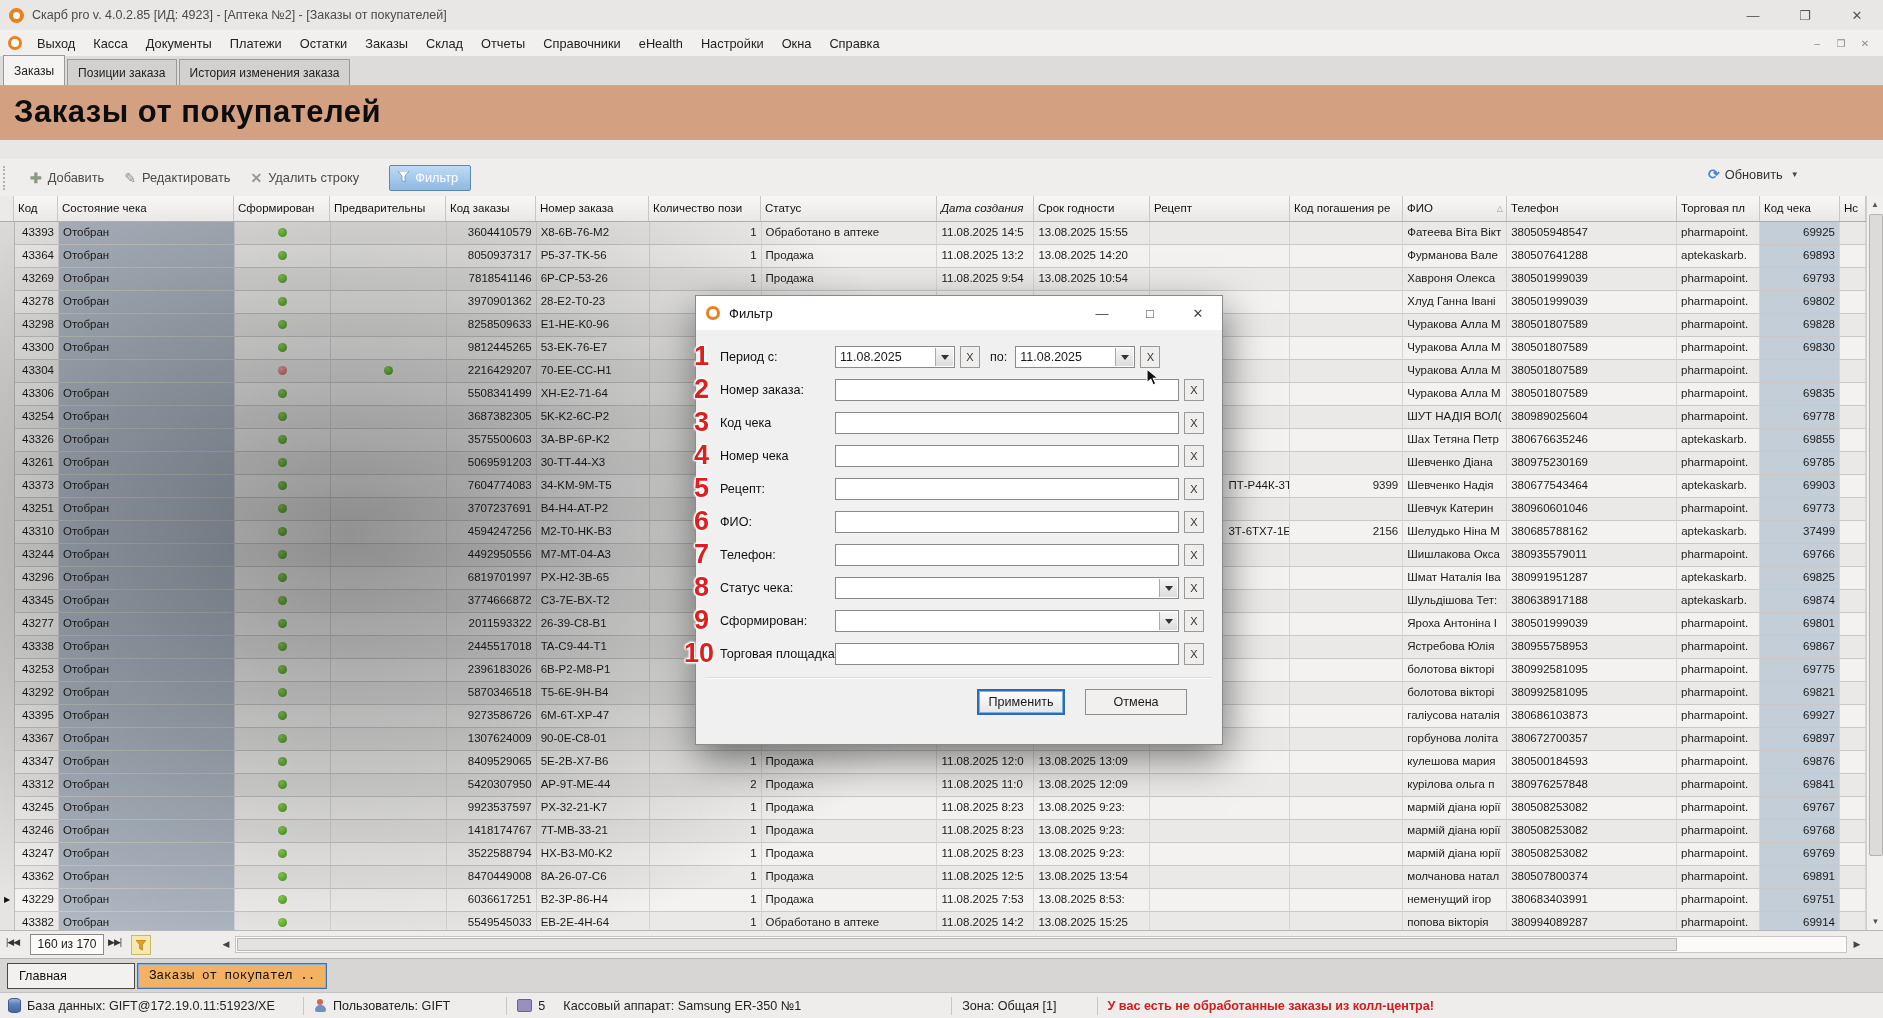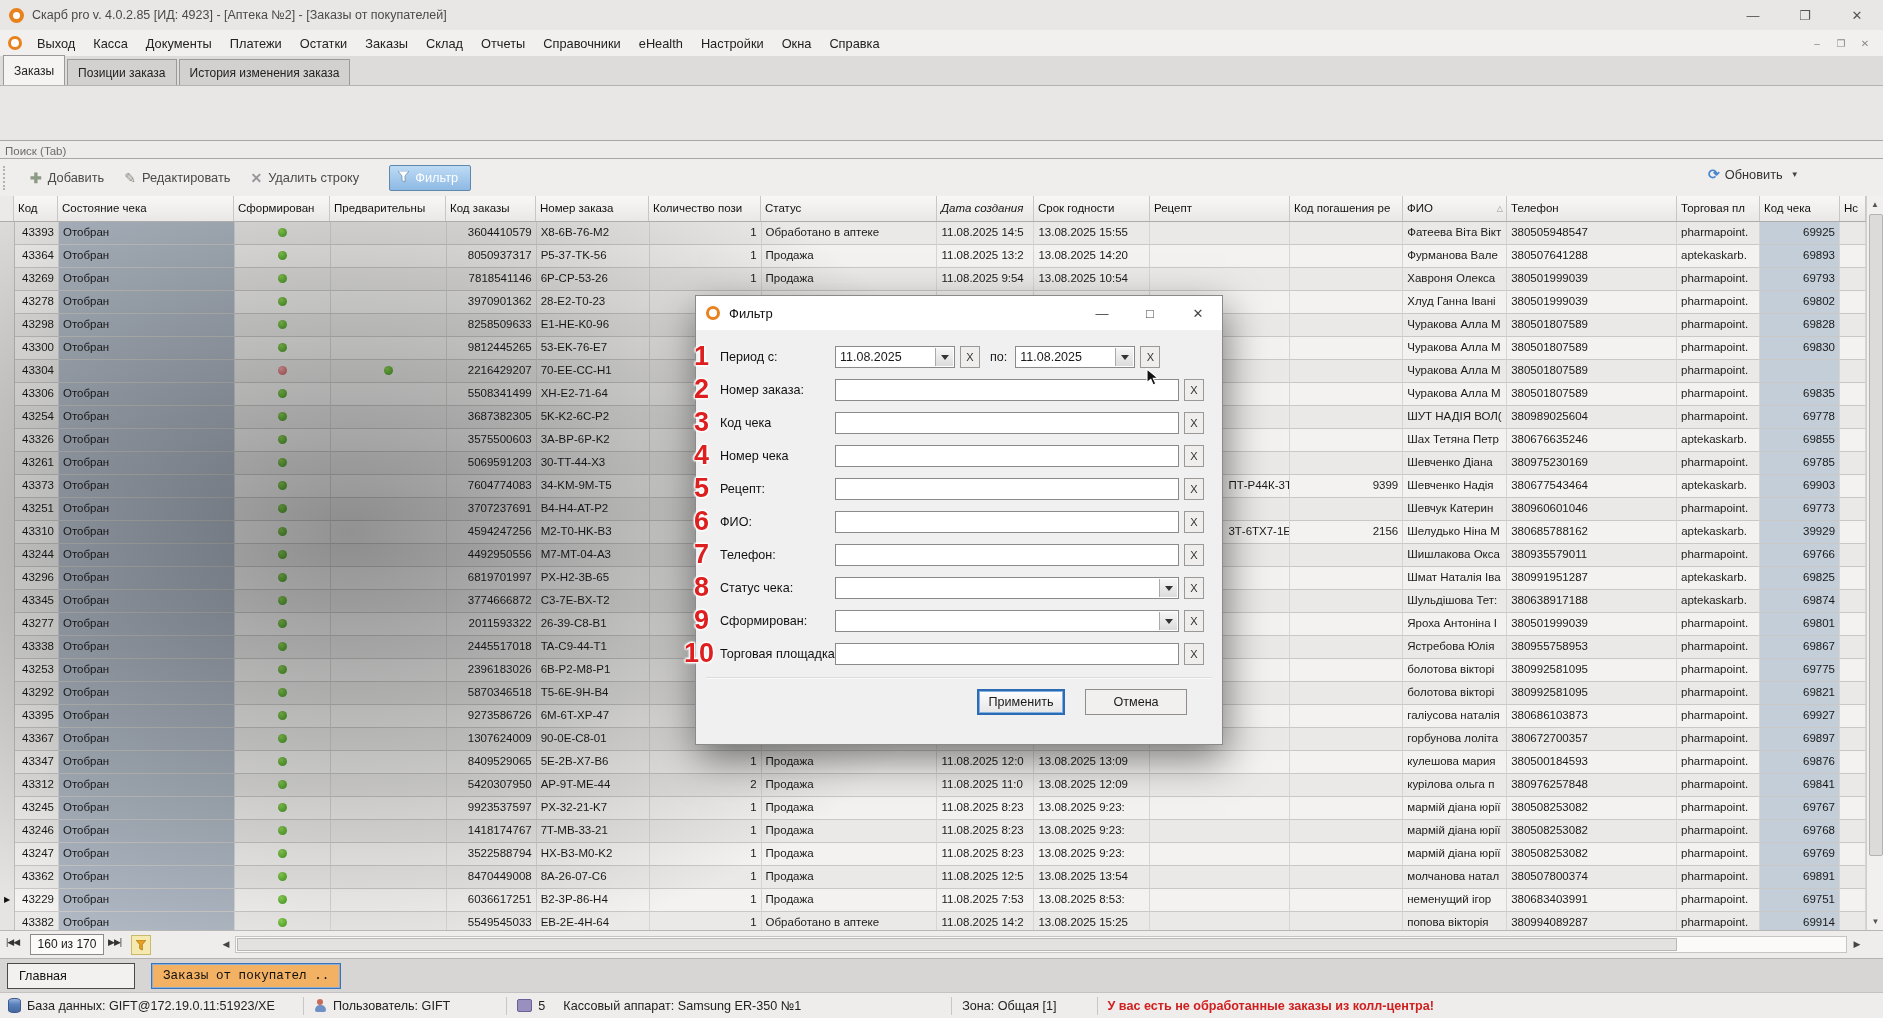--- a/index.html
+++ b/index.html
@@ -95,21 +95,21 @@
   .pagerrow{left:0;top:930px;width:1883px;height:28px;background:#efedeb;border-top:1px solid #b9b7b5;box-sizing:border-box;z-index:6;}
   .nav-first{position:absolute;left:6px;top:6px;font-size:9px;color:#333;letter-spacing:-1px;}
   .pager-box{position:absolute;left:30px;top:3px;width:72px;height:19px;background:#fbfaf9;border:1px solid #8a8a8a;font-size:12px;text-align:center;line-height:19px;}
   .nav-last{position:absolute;left:108px;top:6px;font-size:9px;color:#333;letter-spacing:-1px;}
   .nav-funnel{position:absolute;left:131px;top:4px;width:18px;height:18px;background:#f6e9b0;border:1px solid #c9b96a;display:flex;align-items:center;justify-content:center;}
   .hsb-arr{position:absolute;top:5px;width:16px;height:17px;background:#efedeb;font-size:9px;color:#444;text-align:center;line-height:17px;}
   .hsb-track{position:absolute;left:235px;top:5px;width:1612px;height:17px;background:#fbfaf9;border:1px solid #c6c5c3;box-sizing:border-box;}
   .hsb-thumb{position:absolute;left:1px;top:1px;width:1440px;height:13px;background:#e4e2e0;border:1px solid #bab8b6;box-sizing:border-box;}
   
   .wtabs{left:0;top:958px;width:1883px;height:34px;background:#d8d6d4;display:flex;align-items:center;padding-left:7px;box-sizing:border-box;border-top:1px solid #b5b3b1;}
-  .wtab{height:26px;min-width:128px;display:flex;align-items:center;padding:0 11px;font-size:12.6px;background:#f2f1ef;border:1px solid #4a4a4a;margin-right:16px;color:#111;white-space:nowrap;box-sizing:border-box;}
+  .wtab{height:26px;min-width:128px;display:flex;align-items:center;padding:0 11px;font-size:12.6px;background:#f2f1ef;border:1px solid #4a4a4a;margin-right:2px;color:#111;white-space:nowrap;box-sizing:border-box;}
   .wtab.active{background:#f3b164;border:1px solid #3b74b8;box-shadow:inset 0 0 0 1px #88addb;font-family:Liberation Mono, monospace;}
   
   .statusbar{left:0;top:992px;width:1883px;height:26px;background:#efedeb;border-top:1px solid #c5c3c1;display:flex;align-items:center;font-size:12.6px;color:#222;box-sizing:border-box;}
   .sdiv{width:1px;height:18px;background:#c9c7c5;margin:0 10px;flex:0 0 auto;}
   .sseg{display:flex;align-items:center;gap:6px;white-space:nowrap;}
   .icon-db{width:11px;height:13px;background:linear-gradient(#9ab4dd,#5b82bd 40%,#46679e);border-radius:5px/3px;border:1px solid #3c5a90;flex:0 0 auto;}
   .icon-user{position:relative;width:13px;height:14px;flex:0 0 auto;}
   .icon-user::before{content:"";position:absolute;left:3.5px;top:0;width:6px;height:6px;border-radius:50%;background:#c86a5a;}
   .icon-user::after{content:"";position:absolute;left:1px;top:6.5px;width:11px;height:7px;border-radius:5px 5px 2px 2px;background:#6f8fc5;}
   .icon-kassa{width:13px;height:11px;background:#9a90c0;border:1px solid #6a5f96;border-radius:2px;flex:0 0 auto;}
@@ -153,24 +153,24 @@
     <span class="mdictl">❐</span>
     <span class="mdictl">✕</span>
   </div>
 
   <div class="abs tabstrip" id="toptabs">
       <div class="ttab active">Заказы</div>
       <div class="ttab">Позиции заказа</div>
       <div class="ttab">История изменения заказа</div>
     </div>
 
-
-  <div class="abs searchrow">
-    <input type="text" placeholder="Поиск (Tab)" style="">
+  <div class="abs titleband">
+    <div class="pagetitle">Заказы от покупателей</div>
   </div>
+
 
   <div class="abs toolbar">
     <span class="grip"></span>
     <span class="tbtn">
       <span class="ticon icon-plus">✚</span>
       <span>Добавить</span>
     </span>
     <span class="tbtn">
       <span class="ticon icon-pencil">✎</span>
       <span>Редактировать</span>
@@ -483,21 +483,21 @@
         <div class="cell" style="width: 113px;">M2-T0-HK-B3</div>
         <div class="cell" style="width: 112px; text-align: right;"></div>
         <div class="cell" style="width: 176px;"></div>
         <div class="cell" style="width: 97px;"></div>
         <div class="cell" style="width: 116px;"></div>
         <div class="cell rc" style="width: 140px;">3Т-6ТХ7-1Е:</div>
         <div class="cell" style="width: 113px; text-align: right;">2156</div>
         <div class="cell" style="width: 104px;">Шелудько Ніна М</div>
         <div class="cell" style="width: 170px;">380685788162</div>
         <div class="cell" style="width: 83px;">aptekaskarb.</div>
-        <div class="cell sel2" style="width: 80px; text-align: right;">39929</div>
+        <div class="cell sel2" style="width: 80px; text-align: right;">37499</div>
         <div class="cell" style="width: 26px;"></div>
       </div>
       <div class="trow">
         <div class="gcell"></div>
         <div class="cell" style="width: 44px; text-align: right;">43244</div>
         <div class="cell sel" style="width: 176px;">Отобран</div>
         <div class="cell dotc" style="width: 96px;"><span class="dot g"></span></div>
         <div class="cell dotc" style="width: 116px;"></div>
         <div class="cell" style="width: 90px; text-align: right;">4492950556</div>
         <div class="cell" style="width: 113px;">M7-MT-04-A3</div>

